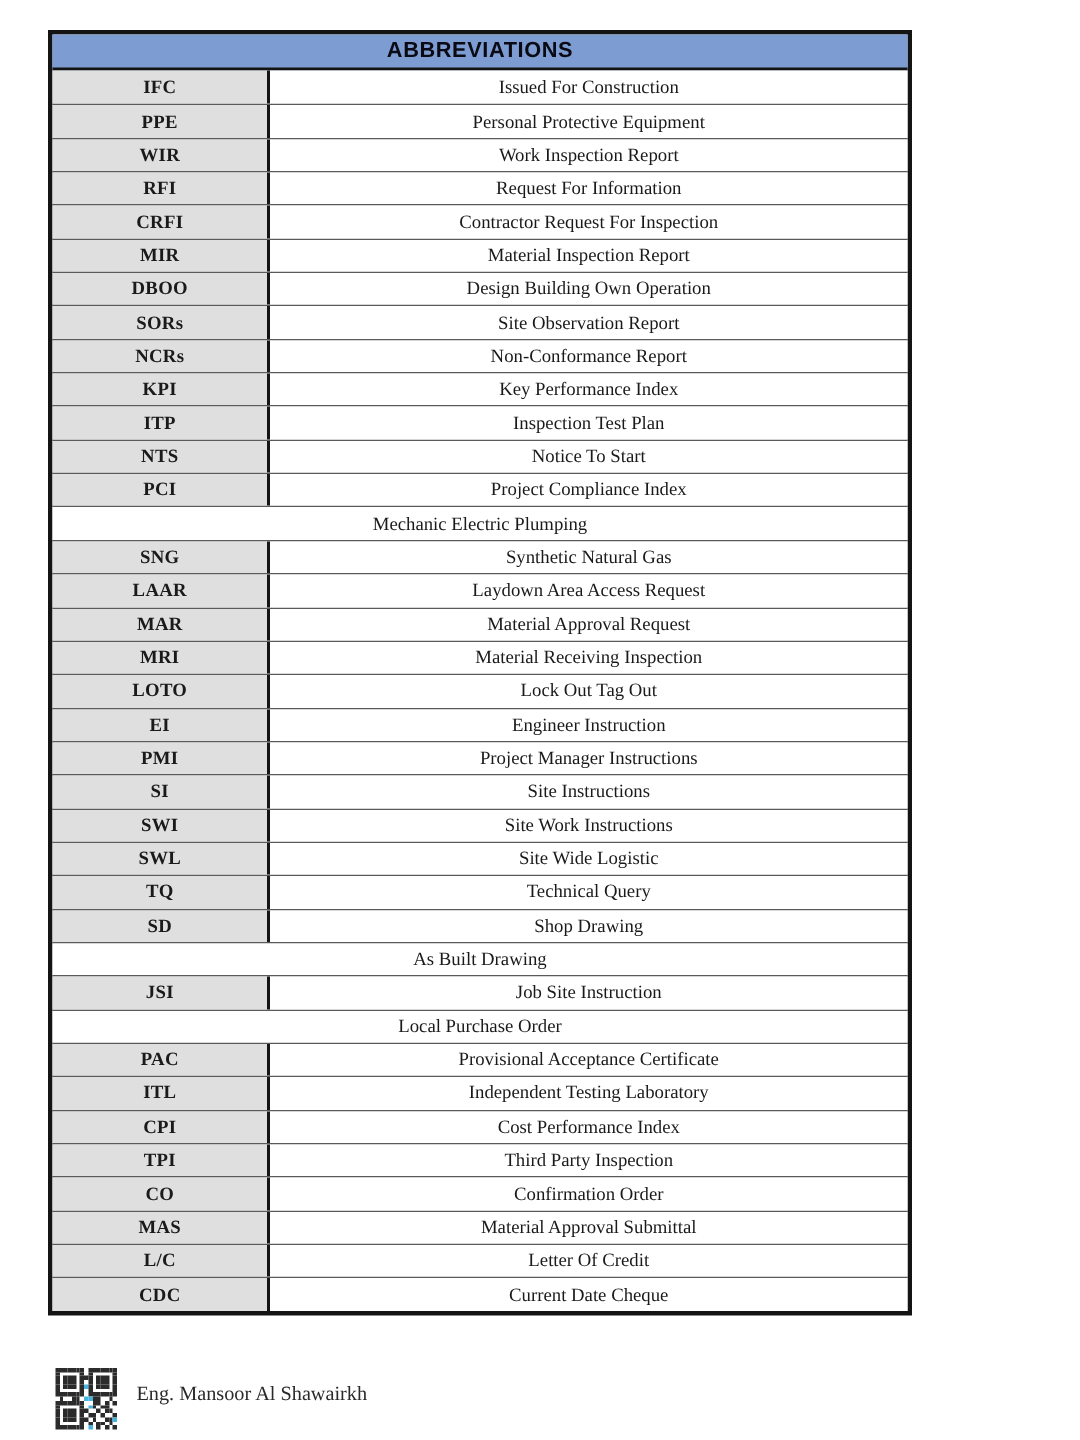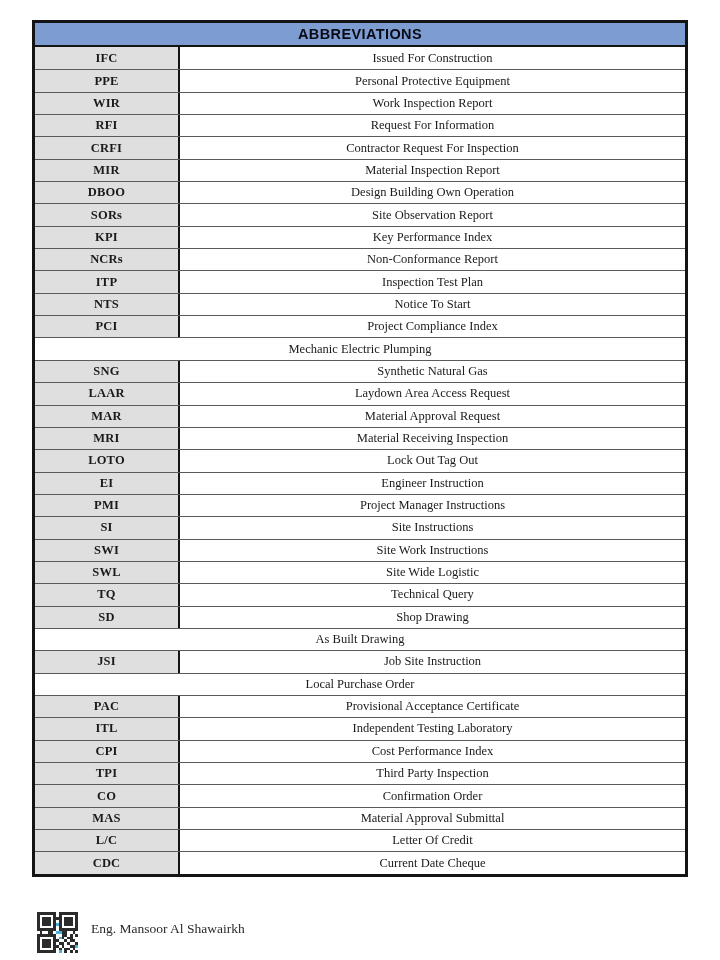--- a/index.html
+++ b/index.html
@@ -10,21 +10,21 @@
     height: 960px;
     background: #ffffff;
     font-family: "Liberation Serif", serif;
     color: #1a1a1a;
     overflow: hidden;
   }
   .abbr-table {
     position: absolute;
     left: 32px;
     top: 20px;
-    width: 656px;
+    width: 576px;
     border: 3px solid #141414;
     background: #ffffff;
   }
   .table-header {
     height: 24px;
     background: #7d9dd2;
     border-bottom: 2.5px solid #141414;
     display: flex;
     align-items: center;
     justify-content: center;
@@ -118,26 +118,26 @@
         </div>
         <div class="row">
           <div class="cell-abbr">DBOO</div>
           <div class="cell-meaning">Design Building Own Operation</div>
         </div>
         <div class="row">
           <div class="cell-abbr">SORs</div>
           <div class="cell-meaning">Site Observation Report</div>
         </div>
         <div class="row">
+          <div class="cell-abbr">NCRs</div>
+          <div class="cell-meaning">Non-Conformance Report</div>
+        </div>
+        <div class="row">
           <div class="cell-abbr">KPI</div>
           <div class="cell-meaning">Key Performance Index</div>
-        </div>
-        <div class="row">
-          <div class="cell-abbr">NCRs</div>
-          <div class="cell-meaning">Non-Conformance Report</div>
         </div>
         <div class="row">
           <div class="cell-abbr">ITP</div>
           <div class="cell-meaning">Inspection Test Plan</div>
         </div>
         <div class="row">
           <div class="cell-abbr">NTS</div>
           <div class="cell-meaning">Notice To Start</div>
         </div>
         <div class="row">

